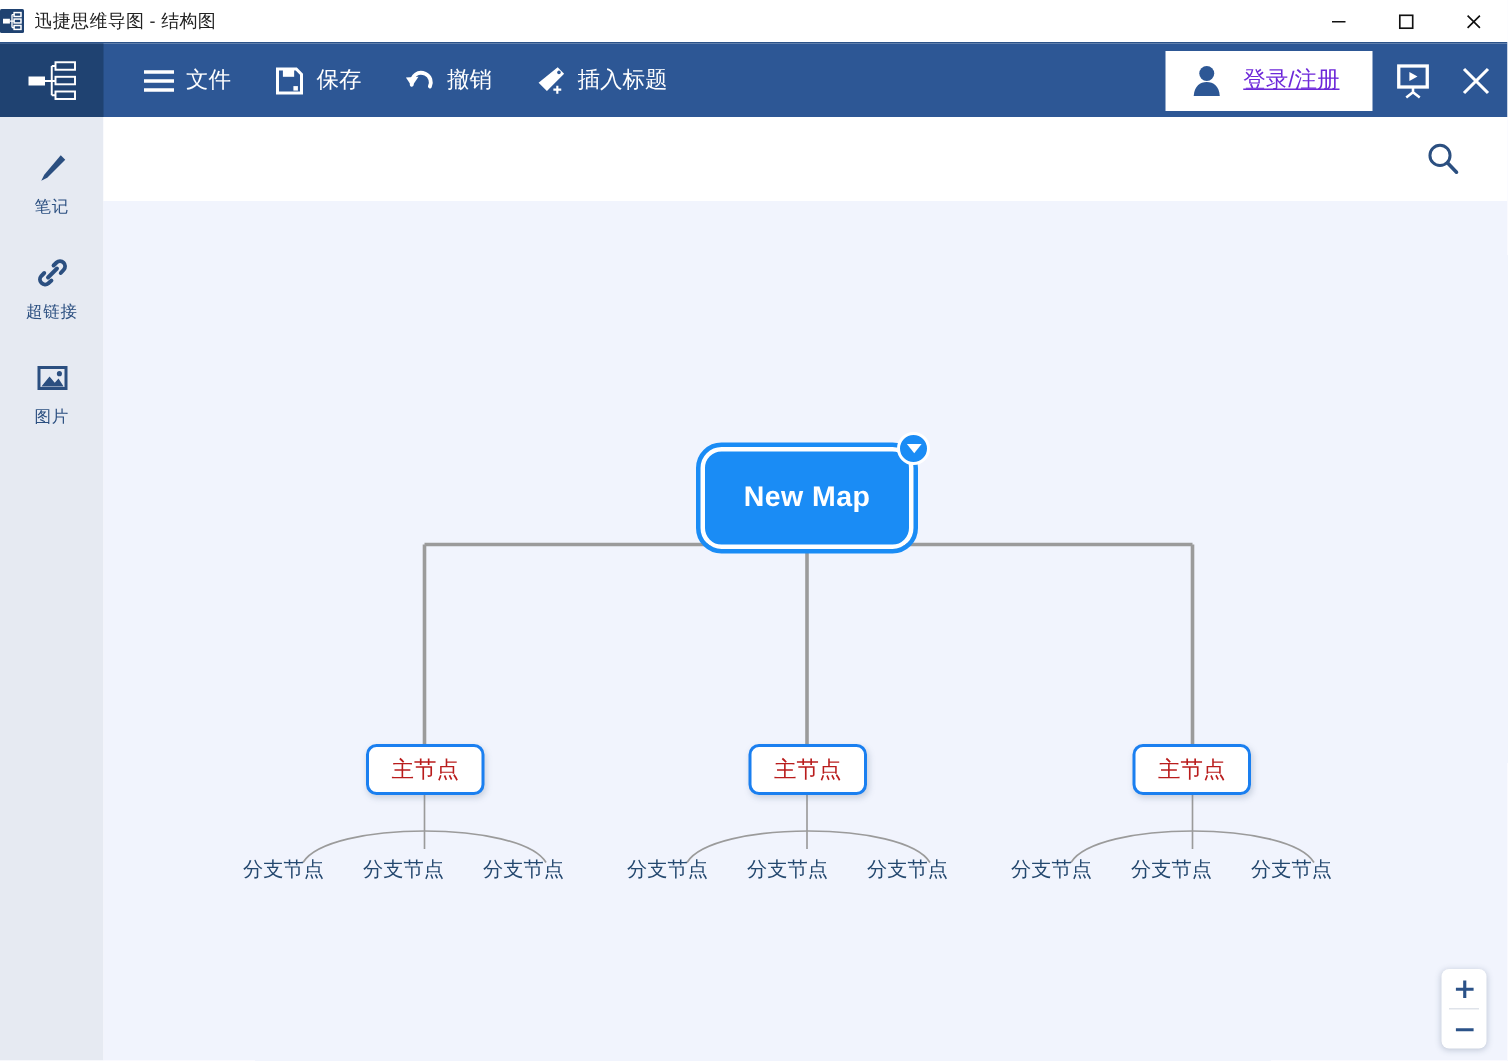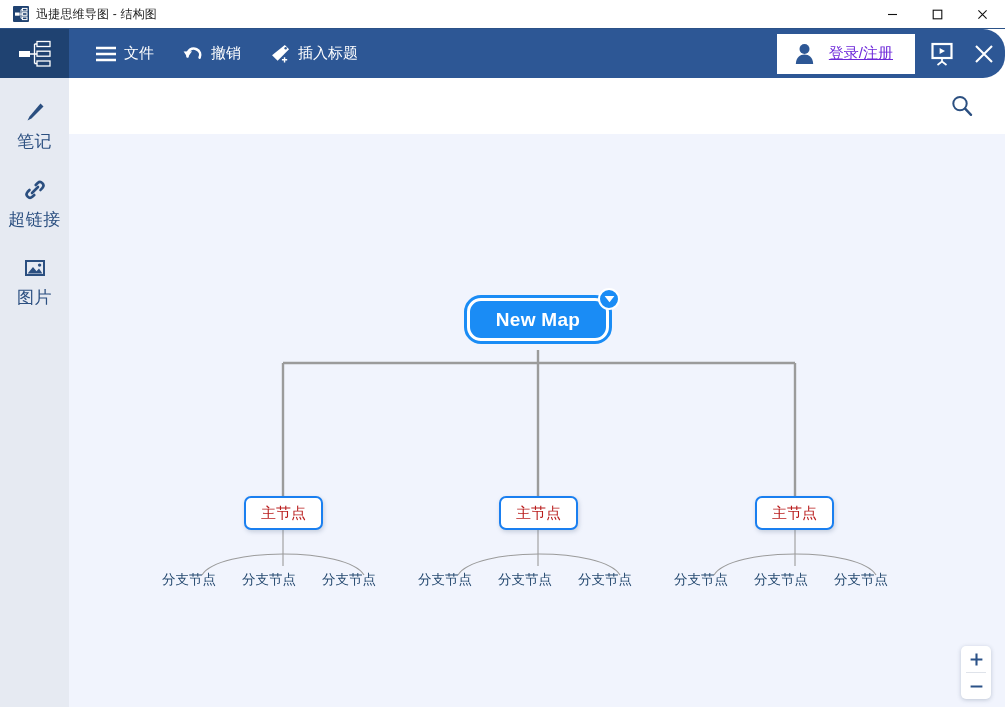--- a/index.html
+++ b/index.html
@@ -24,21 +24,21 @@
   }
 
   
   .titlebar {
     height: 29px;
     min-height: 29px;
     background: #ffffff;
     border-bottom: 1px solid #2b5288;
     display: flex;
     align-items: center;
-    padding-left: 13px;
+    padding-left: 0;
     box-sizing: border-box;
   }
   .titlebar-logo {
     width: 16px;
     height: 16px;
     background: #1f4271;
     border-radius: 1px;
     position: relative;
     flex: 0 0 auto;
   }
@@ -62,21 +62,20 @@
   .win-btn svg { display: block; }
 
   
   .ribbon {
     height: 49px;
     min-height: 49px;
     background: #2d5795;
     display: flex;
     align-items: stretch;
     position: relative;
-    border-radius: 22px;
   }
   .ribbon-logo {
     width: 69px;
     background: #1f4271;
     display: flex;
     align-items: center;
     justify-content: center;
   }
   .ribbon-items {
     display: flex;
@@ -154,21 +153,21 @@
     color: #2b4f80;
   }
   .side-item .ico {
     height: 24px;
     display: flex;
     align-items: center;
     justify-content: center;
   }
   .side-item .ico svg { display: block; }
   .side-label {
-    font-size: 17px;
+    font-size: 11px;
     color: #2b4f80;
     letter-spacing: 0.5px;
   }
 
   .content {
     flex: 1 1 auto;
     position: relative;
     background: #f1f4fd;
     min-width: 0;
   }
@@ -324,20 +323,30 @@
 
       <div class="ribbon-btn">
         <span class="ico">
           <svg width="22" height="18" viewBox="0 0 22 18">
             <path d="M1 3 H21 M1 9 H21 M1 15 H21" stroke="#ffffff" stroke-width="2.4"></path>
           </svg>
         </span>
         <span>文件</span>
       </div>
 
+      <div class="ribbon-btn">
+        <span class="ico">
+          <svg width="20" height="20" viewBox="0 0 20 20">
+            <path d="M2 2 H14.5 L18 5.5 V18 H2 Z" fill="none" stroke="#ffffff" stroke-width="2"></path>
+            <rect x="5.6" y="2" width="7.5" height="5.2" fill="#ffffff"></rect>
+            <rect x="12.6" y="13.4" width="3" height="3" fill="#ffffff"></rect>
+          </svg>
+        </span>
+        <span>保存</span>
+      </div>
 
       <div class="ribbon-btn">
         <span class="ico">
           <svg width="22" height="20" viewBox="0 0 22 20">
             <path d="M5.5 12.5 C5 6 10 3.2 14.5 5.2 C18 6.8 19 10.5 17.6 13.6" fill="none" stroke="#ffffff" stroke-width="2.6" stroke-linecap="round"></path>
             <path d="M5.6 13.6 L1.6 7.6 L10 7.2 Z" fill="#ffffff"></path>
           </svg>
         </span>
         <span>撤销</span>
       </div>
@@ -453,21 +462,21 @@
             <path d="M214 396 V432"></path>
             <path d="M469 396 V432"></path>
             <path d="M726 396 V432"></path>
 
             <path d="M133 441 C150 413 278 413 295 441"></path>
             <path d="M389 441 C406 413 534 413 551 441"></path>
             <path d="M645 441 C662 413 790 413 807 441"></path>
           </g>
         </svg>
 
-        <div class="node root-node" style="left:398px; top:164px; width:142px; height:43px;">
+        <div class="node root-node" style="left:398px; top:164px; width:142px; height:68px;">
           <span>New Map</span>
           <span class="root-badge" style="right:-14px; top:-13px;">
             <svg width="11" height="8" viewBox="0 0 11 8">
               <path d="M0.6 1 L10.4 1 L5.5 7.2 Z" fill="#ffffff"></path>
             </svg>
           </span>
         </div>
 
         <div class="node main-node" style="left:175px; top:362px; width:79px; height:34px;">
           <span>主节点</span>

